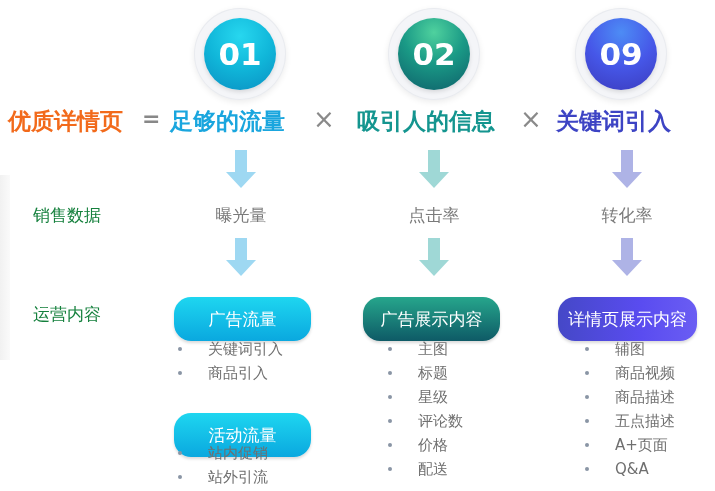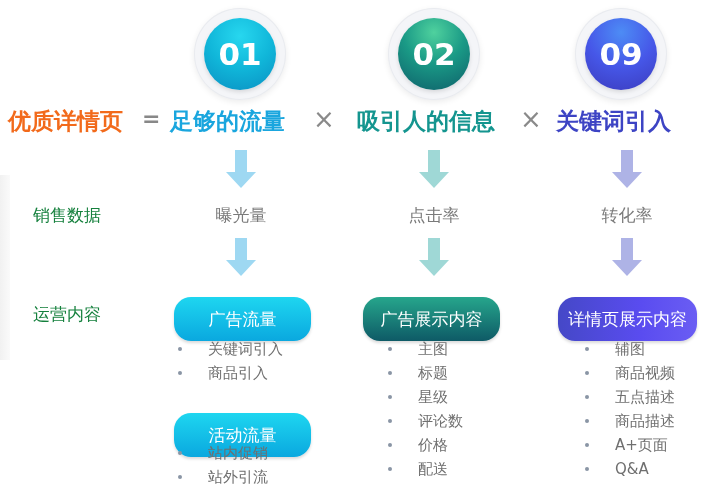--- a/index.html
+++ b/index.html
@@ -154,17 +154,17 @@
   <li><span class="dot"></span><span>星级</span></li>
   <li><span class="dot"></span><span>评论数</span></li>
   <li><span class="dot"></span><span>价格</span></li>
   <li><span class="dot"></span><span>配送</span></li>
 </ul>
 
 <div class="pill p-purple" style="left:558px; top:297px; width:139px;">详情页展示内容</div>
 <ul class="list" style="left:581px; top:337px;">
   <li><span class="dot"></span><span>辅图</span></li>
   <li><span class="dot"></span><span>商品视频</span></li>
+  <li><span class="dot"></span><span>商品描述</span></li>
   <li><span class="dot"></span><span>五点描述</span></li>
-  <li><span class="dot"></span><span>商品描述</span></li>
   <li><span class="dot"></span><span>A+页面</span></li>
   <li><span class="dot"></span><span>Q&amp;A</span></li>
 </ul>
 
 </body></html>

